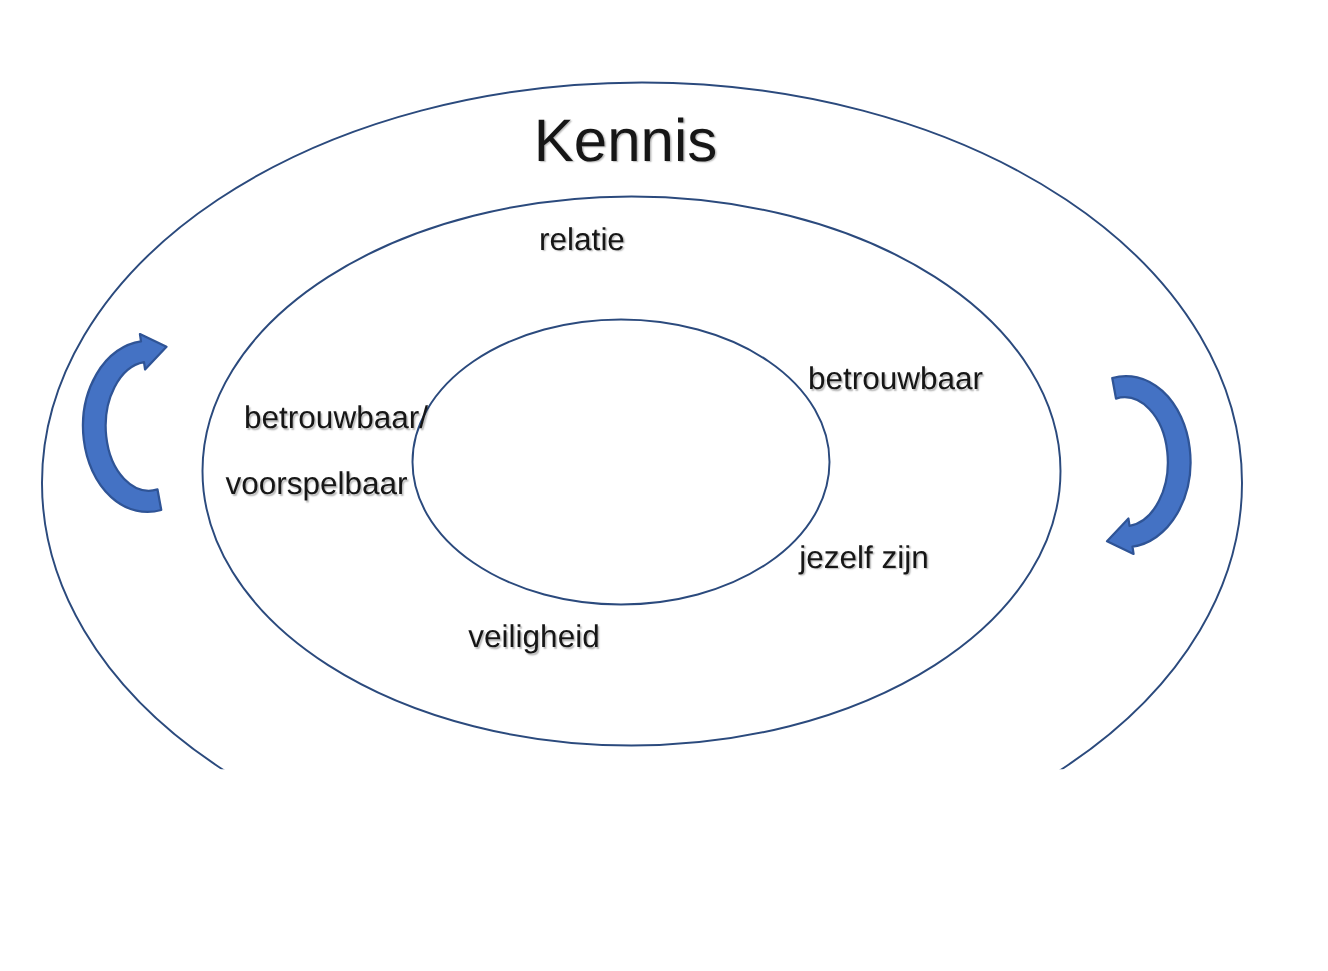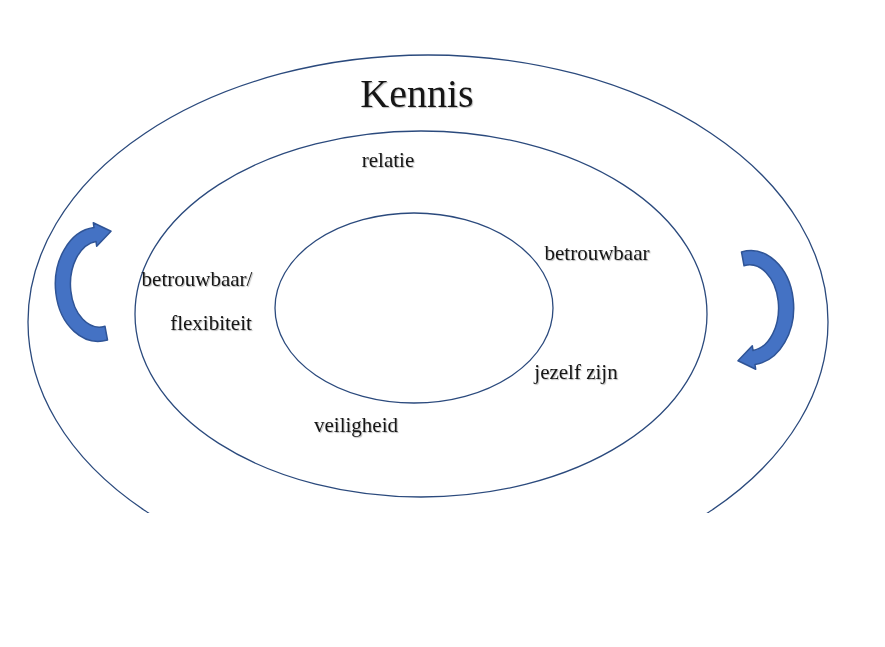--- a/index.html
+++ b/index.html
@@ -1,21 +1,21 @@
 <!DOCTYPE html>
 <html style="--bg: #ffffff; --text: #161616; --line: #2b4a7d; --arrowFill: #4472c4; --arrowStroke: #2f5496;"><head>
 <meta charset="utf-8">
 <style>
   html, body { margin: 0; padding: 0; background: #ffffff; }
   .stage {
     position: relative;
     width: 885px;
     height: 513px;
     background: var(--bg, #ffffff);
-    font-family: Liberation Serif, serif;
+    font-family: Liberation Sans, sans-serif;
     overflow: hidden;
   }
   .stage svg { position: absolute; left: 0; top: 0; }
   svg ellipse {
     fill: none;
     stroke: var(--line, #2b4a7d);
     stroke-width: 1.3;
   }
   .arrow {
     fill: var(--arrowFill, #4472c4);
@@ -53,18 +53,18 @@
              L 96 241.4
              A 29 43 0 1 0 105 326.3
              Z"></path>
 
     <use href="#curvedArrowLeft" class="arrow" transform="rotate(180 424.5 296)"></use>
   </svg>
 
   <div class="lbl big" style="left:417px; top:94px;">Kennis</div>
   <div class="lbl mid" style="left:388px; top:160px;">relatie</div>
   <div class="lbl mid" style="left:597px; top:253px;">betrouwbaar</div>
-  <div class="lbl mid" style="left:197px; top:279px;">betrouwbaar/</div>
-  <div class="lbl mid" style="left:211px; top:323px;">flexibiteit</div>
+  <div class="lbl mid" style="left:224px; top:279px;">betrouwbaar/</div>
+  <div class="lbl mid" style="left:211px; top:323px;">voorspelbaar</div>
   <div class="lbl mid" style="left:576px; top:372px;">jezelf zijn</div>
   <div class="lbl mid" style="left:356px; top:425px;">veiligheid</div>
 
 </div>
 
 </body></html>

